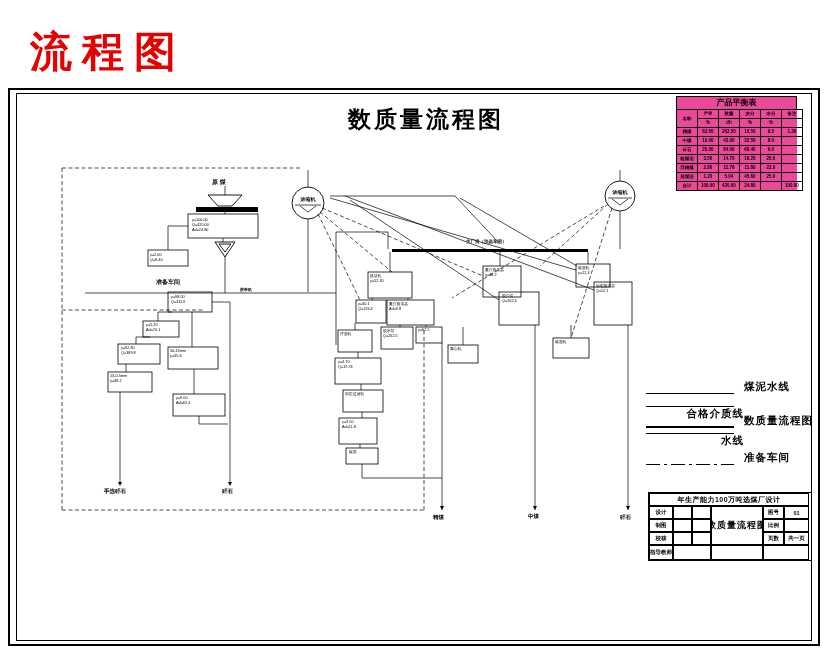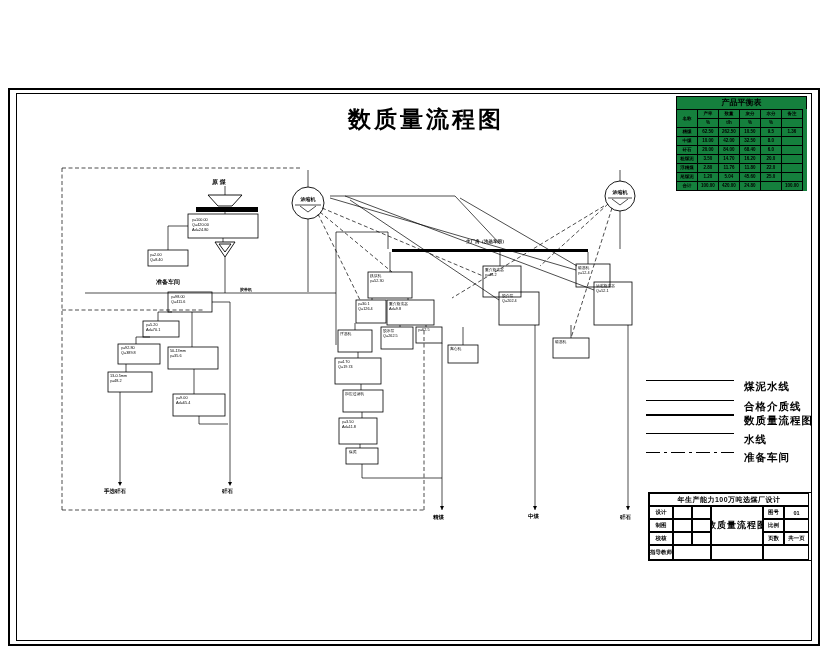--- a/index.html
+++ b/index.html
@@ -4,28 +4,28 @@
 <style>
   html,body{margin:0;padding:0;background:#fff;}
   .page{position:relative;width:830px;height:654px;background:#fff;overflow:hidden;
         font-family:"Liberation Sans",sans-serif;color:#000;}
   .red-title{position:absolute;left:30px;top:24px;font-size:42px;font-weight:bold;
         color:#e60000;letter-spacing:10px;font-family:"DejaVu Serif",serif;}
   .outer-frame{position:absolute;left:8px;top:88px;width:812px;height:558px;border:2px solid #000;box-sizing:border-box;}
   .inner-frame{position:absolute;left:16px;top:93px;width:796px;height:548px;border:1px solid #000;box-sizing:border-box;}
   .main-title{position:absolute;left:348px;top:104px;font-size:23px;font-weight:bold;letter-spacing:3px;}
   
-  .btable{position:absolute;left:676px;top:96px;width:131px;background:#15803d;}
+  .btable{position:absolute;left:676px;top:96px;width:121px;background:#ec4899;}
   .btable .tt{border:1px solid #000;border-bottom:none;text-align:center;font-size:8px;font-weight:bold;height:12px;line-height:12px;}
   .btable table{border-collapse:collapse;table-layout:fixed;width:127px;}
   .btable td,.btable th{border:1px solid #000;font-size:4.5px;font-weight:bold;text-align:center;
         padding:0;height:8px;line-height:8px;overflow:hidden;white-space:nowrap;}
   
   .legend{position:absolute;left:646px;top:378px;width:170px;}
-  .lg-row{position:absolute;left:0;display:flex;align-items:flex-start;}
+  .lg-row{position:absolute;left:0;display:flex;align-items:flex-end;}
   .lg-line{width:88px;height:0;border-top:1px solid #000;margin-right:10px;}
   .lg-line.thick{border-top-width:2.5px;}
   .lg-line.dashdot{border-top:none;height:2px;
      background:repeating-linear-gradient(to right,#000 0 14px,transparent 14px 18px,#000 18px 21px,transparent 21px 25px);
      background-size:100% 1px;background-repeat:no-repeat;background-position:0 1px;}
   .lg-label{font-size:10.5px;font-weight:bold;letter-spacing:1px;}
   
   .tblock{position:absolute;left:648px;top:492px;width:164px;border:1.5px solid #000;box-sizing:border-box;
           display:grid;grid-template-columns:24px 19px 19px 52px 21px 25px;grid-template-rows:13px 13px 13px 13px 15px;}
   .tblock div{border:0.5px solid #000;font-size:5.5px;font-weight:bold;display:flex;align-items:center;justify-content:center;
@@ -41,20 +41,21 @@
   .fcirc{fill:none;stroke:#000;stroke-width:0.9;}
   .flab{font-family:"Liberation Sans",sans-serif;font-weight:bold;fill:#000;}
   .fann{font-family:"Liberation Sans",sans-serif;fill:#000;font-size:3.8px;}
   .farrow{fill:#000;stroke:none;}
 </style>
 </head>
 <body>
 
 <div class="page">
 
+  <div class="red-title">流程图</div>
 
   <div class="outer-frame"></div>
   <div class="inner-frame"></div>
 
   <div class="main-title">数质量流程图</div>
 
   <div class="btable">
     <div class="tt">产品平衡表</div>
     <table id="btable-grid">
         <tbody>
@@ -131,29 +132,29 @@
           </tr>
         </tbody>
       </table>
   </div>
 
   <div class="legend" id="legend">
       <div class="lg-row" style="top: 2px;">
         <div class="lg-line solid"></div>
         <div class="lg-label">煤泥水线</div>
       </div>
-      <div class="lg-row" style="top: 22px;">
+      <div class="lg-row" style="top: 28px; flex-direction: column;">
         <div class="lg-line solid"></div>
         <div class="lg-label">合格介质线</div>
       </div>
       <div class="lg-row" style="top: 36px;">
         <div class="lg-line thick"></div>
         <div class="lg-label">数质量流程图</div>
       </div>
-      <div class="lg-row" style="top: 55px;">
+      <div class="lg-row" style="top: 55px; flex-direction: column;">
         <div class="lg-line solid"></div>
         <div class="lg-label">水线</div>
       </div>
       <div class="lg-row" style="top: 73px;">
         <div class="lg-line dashdot"></div>
         <div class="lg-label">准备车间</div>
       </div>
     </div>
 
   <div class="tblock">

